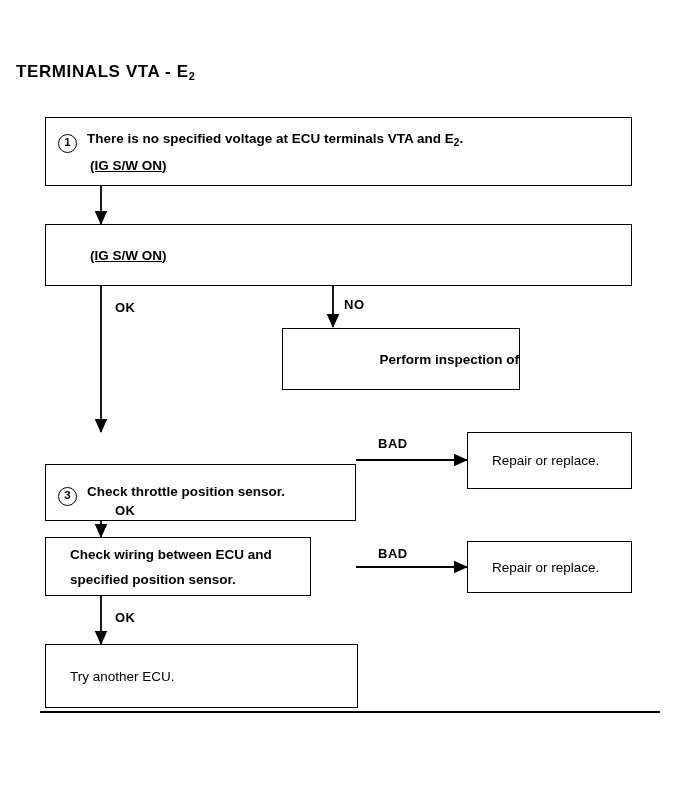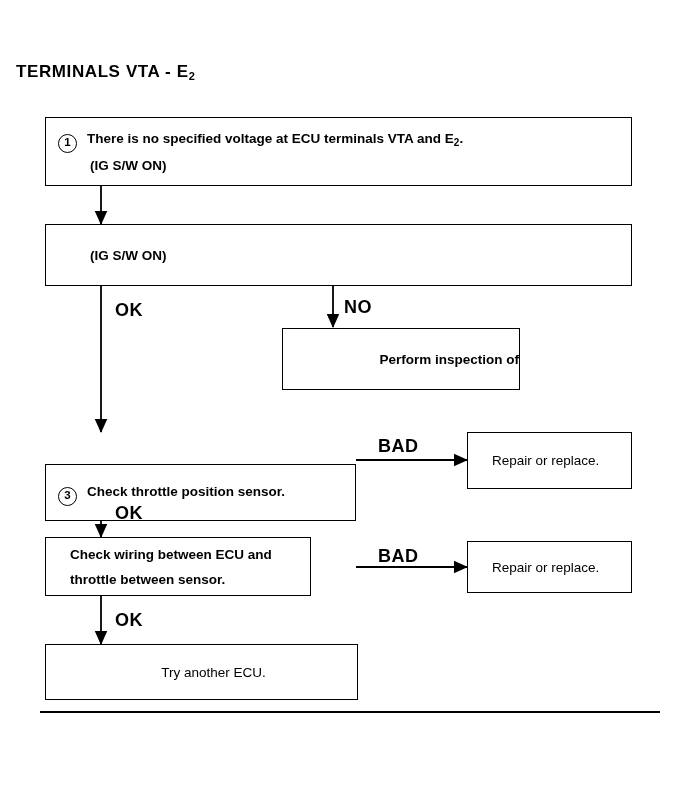--- a/index.html
+++ b/index.html
@@ -54,21 +54,21 @@
     justify-content: center;
   }
   .line-row {
     display: block;
     font-size: 13.5px;
     line-height: 25px;
     white-space: nowrap;
   }
   .bold .line-row { font-weight: bold; }
   .pad-num { padding-left: 12px; }
-  .pad-txt { padding-left: 44px; }
+  .pad-txt { padding-left: 44px; text-decoration: underline; }
   .pad-plain { padding-left: 24px; }
   .pad-ins { padding-left: 32px; }
   .circnum {
     display: inline-block;
     width: 17px;
     height: 17px;
     line-height: 15px;
     border: 1.4px solid #000;
     border-radius: 50%;
     text-align: center;
@@ -78,21 +78,21 @@
     vertical-align: -3px;
   }
   .line-row sub {
     font-size: 10px;
     vertical-align: baseline;
     position: relative;
     top: 3px;
   }
   .edge-label {
     position: absolute;
-    font-size: 18px;
+    font-size: 13px;
     font-weight: bold;
     letter-spacing: 0.5px;
     white-space: nowrap;
   }
   .hrule {
     position: absolute;
     background: #000;
     height: 1.6px;
   }
   .arrow-svg {
@@ -168,35 +168,35 @@
     <div class="inner">
       <span class="line-row pad-plain">Repair or replace.</span>
     </div>
   </div>
 
   <div class="edge-label" style="left:115px; top:503px;">OK</div>
 
   <div class="box bold" style="left:45px; top:537px; width:266px; height:59px;">
     <div class="inner">
       <span class="line-row pad-plain">Check wiring between ECU and</span>
-      <span class="line-row pad-plain">throttle between sensor.</span>
+      <span class="line-row pad-plain">specified position sensor.</span>
     </div>
   </div>
 
   <div class="edge-label" style="left:378px; top:546px;">BAD</div>
 
   <div class="box" style="left:467px; top:541px; width:165px; height:52px;">
     <div class="inner">
       <span class="line-row pad-plain">Repair or replace.</span>
     </div>
   </div>
 
   <div class="edge-label" style="left:115px; top:610px;">OK</div>
 
-  <div class="box" style="left:45px; top:644px; width:313px; height:56px;text-align:center;">
+  <div class="box" style="left:45px; top:644px; width:313px; height:64px;">
     <div class="inner">
       <span class="line-row pad-plain">Try another ECU.</span>
     </div>
   </div>
 
   <div class="hrule" style="left:40px; top:711px; width:620px;"></div>
 
 </div>
 
 </body></html>

